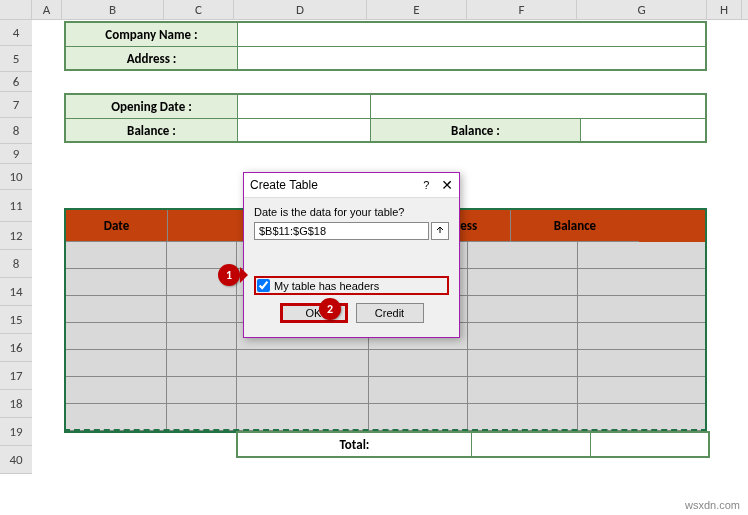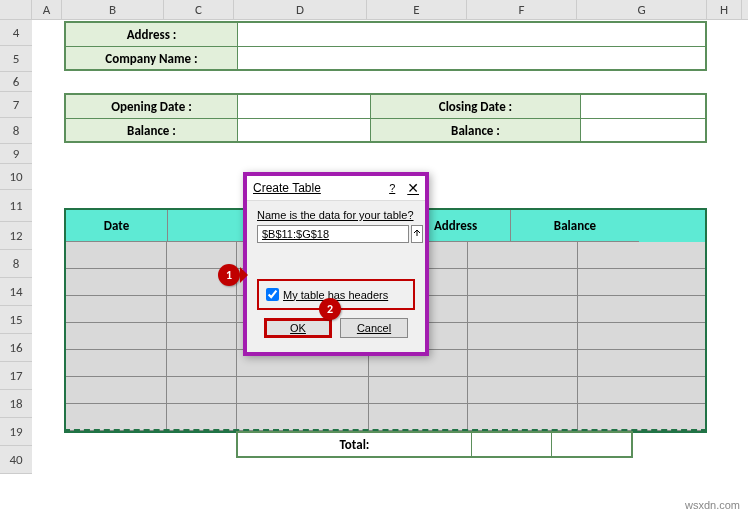--- a/index.html
+++ b/index.html
@@ -40,44 +40,44 @@
   
   .tbl2 { left: 32px; top: 73px; width: 643px; }
   .tbl2 .lbl-cell { width: 172px; }
   .tbl2 .val-left { width: 133px; border-right: 1px solid #5b8f5b; background: #fff; }
   .tbl2 .lbl-right { width: 210px; }
   
   
   .data-tbl { position: absolute; left: 32px; top: 188px; width: 643px; border: 2px solid #217346; }
   .dt-row { display: flex; }
   .dt-cell { border-right: 1px solid #888; border-bottom: 1px solid #888; display: flex; align-items: center; justify-content: center; }
-  .dt-hdr { height: 32px; font-weight: bold; background: #5eead4; }
+  .dt-hdr { height: 32px; font-weight: bold; background: #c2410c; }
   .dt-body .dt-cell { background: #d9d9d9; height: 27px; }
   .dt-row .dt-cell:last-child { border-right: none; }
   
-  .total-row { position: absolute; left: 204px; top: 411px; width: 397px; height: 27px; border: 2px solid #5b8f5b; display: flex; }
+  .total-row { position: absolute; left: 204px; top: 411px; width: 474px; height: 27px; border: 2px solid #5b8f5b; display: flex; }
   .total-lbl { width: 234px; border-right: 1px solid #5b8f5b; display: flex; align-items: center; justify-content: center; font-weight: bold; }
   .total-v { flex: 1; border-right: 1px solid #5b8f5b; }
   .total-v:last-child { border-right: none; }
   
   
   .marching { position: absolute; left: 32px; top: 188px; width: 643px; height: 223px; border: 2px dashed #217346; pointer-events: none; }
   
   
-  .dialog { position: absolute; left: 243px; top: 172px; width: 186px; background: #f0f0f0; border: 4px solid #a21caf; box-shadow: 2px 2px 8px rgba(0,0,0,0.3); font-family: "Segoe UI", Tahoma, sans-serif; font-size: 11px; text-decoration: underline; }
+  .dialog { position: absolute; left: 243px; top: 172px; width: 217px; background: #f0f0f0; border: 1px solid #a21caf; box-shadow: 2px 2px 8px rgba(0,0,0,0.3); font-family: "Segoe UI", Tahoma, sans-serif; font-size: 11px; }
   .dlg-title { display: flex; align-items: center; padding: 4px 6px; background: #fff; border-bottom: 1px solid #ddd; }
   .dlg-title-text { flex: 1; font-size: 12px; }
   .dlg-help { margin-right: 12px; cursor: default; }
   .dlg-close { cursor: default; font-size: 14px; }
   .dlg-body { padding: 8px 10px; }
   .dlg-q { margin-bottom: 4px; }
   .dlg-input-row { display: flex; align-items: center; margin-bottom: 6px; }
   .dlg-input { flex: 1; border: 1px solid #888; padding: 2px 4px; background: #fff; font-size: 11px; height: 18px; }
   .dlg-picker { width: 18px; height: 18px; border: 1px solid #888; margin-left: 2px; display: flex; align-items: center; justify-content: center; background: #fff; font-size: 10px; }
-  .dlg-chk-row { display: flex; align-items: center; margin-bottom: 8px; border: 2px solid #c00000; padding: 7px; margin-top: 36px; }
+  .dlg-chk-row { display: flex; align-items: center; margin-bottom: 8px; border: 2px solid #c00000; padding: 1px; margin-top: 36px; }
   .dlg-chk { width: 13px; height: 13px; margin-right: 4px; }
   .dlg-btns { display: flex; justify-content: center; gap: 8px; padding-bottom: 6px; }
   .dlg-btn { width: 68px; height: 20px; border: 1px solid #888; background: #e1e1e1; font-size: 11px; cursor: default; }
   .dlg-btn.ok { border: 3px solid #c00000; }
   
   
   .badge { position: absolute; width: 22px; height: 22px; border-radius: 50%; background: #c00000; color: #fff; display: flex; align-items: center; justify-content: center; font-weight: bold; font-size: 12px; box-shadow: 1px 1px 2px rgba(0,0,0,0.3); }
   .badge-arrow { position: absolute; left: 100%; top: 50%; transform: translateY(-50%); border: 8px solid transparent; border-left-color: #c00000; }
   .badge1 { left: 218px; top: 264px; }
   .badge2 { left: 319px; top: 298px; }
@@ -116,34 +116,33 @@
       <div class="row-h h28">16</div>
       <div class="row-h h28">17</div>
       <div class="row-h h28">18</div>
       <div class="row-h h28">19</div>
       <div class="row-h h28">40</div>
     </div>
     <div class="cells">
 
       <div class="top-tbl tbl1">
         <div class="top-row">
+          <div class="lbl-cell">Company Name :</div>
+          <div class="val-cell"></div>
+        </div>
+        <div class="top-row">
           <div class="lbl-cell">Address :</div>
-          <div class="val-cell"></div>
-        </div>
-        <div class="top-row">
-          <div class="lbl-cell">Company Name :</div>
           <div class="val-cell"></div>
         </div>
       </div>
 
       <div class="top-tbl tbl2">
         <div class="top-row">
           <div class="lbl-cell">Opening Date :</div>
           <div class="val-left"></div>
-          <div class="lbl-cell lbl-right">Closing Date :</div>
           <div class="val-cell"></div>
         </div>
         <div class="top-row">
           <div class="lbl-cell">Balance :</div>
           <div class="val-left"></div>
           <div class="lbl-cell lbl-right">Balance :</div>
           <div class="val-cell"></div>
         </div>
       </div>
 
@@ -227,36 +226,36 @@
   </div>
 </div>
 
 <div class="dialog">
   <div class="dlg-title">
     <span class="dlg-title-text">Create Table</span>
     <span class="dlg-help">?</span>
     <span class="dlg-close">✕</span>
   </div>
   <div class="dlg-body">
-    <div class="dlg-q">Name is the data for your table?</div>
+    <div class="dlg-q">Date is the data for your table?</div>
     <div class="dlg-input-row">
       <input class="dlg-input" value="$B$11:$G$18" style="">
       <div class="dlg-picker">
         <svg width="10" height="10" viewBox="0 0 10 10">
             <path d="M5 1 L5 7 M2 4 L5 1 L8 4" stroke="#000" fill="none" stroke-width="1"></path>
           </svg>
       </div>
     </div>
     <div class="dlg-chk-row">
       <input type="checkbox" class="dlg-chk" checked="" style="">
       <span>My table has headers</span>
     </div>
     <div class="dlg-btns">
       <button class="dlg-btn ok">OK</button>
-      <button class="dlg-btn">Cancel</button>
+      <button class="dlg-btn">Credit</button>
     </div>
   </div>
 </div>
 
 <div class="badge badge1">
   <span>1</span>
   <div class="badge-arrow"></div>
 </div>
 <div class="badge badge2">
   <span>2</span>

